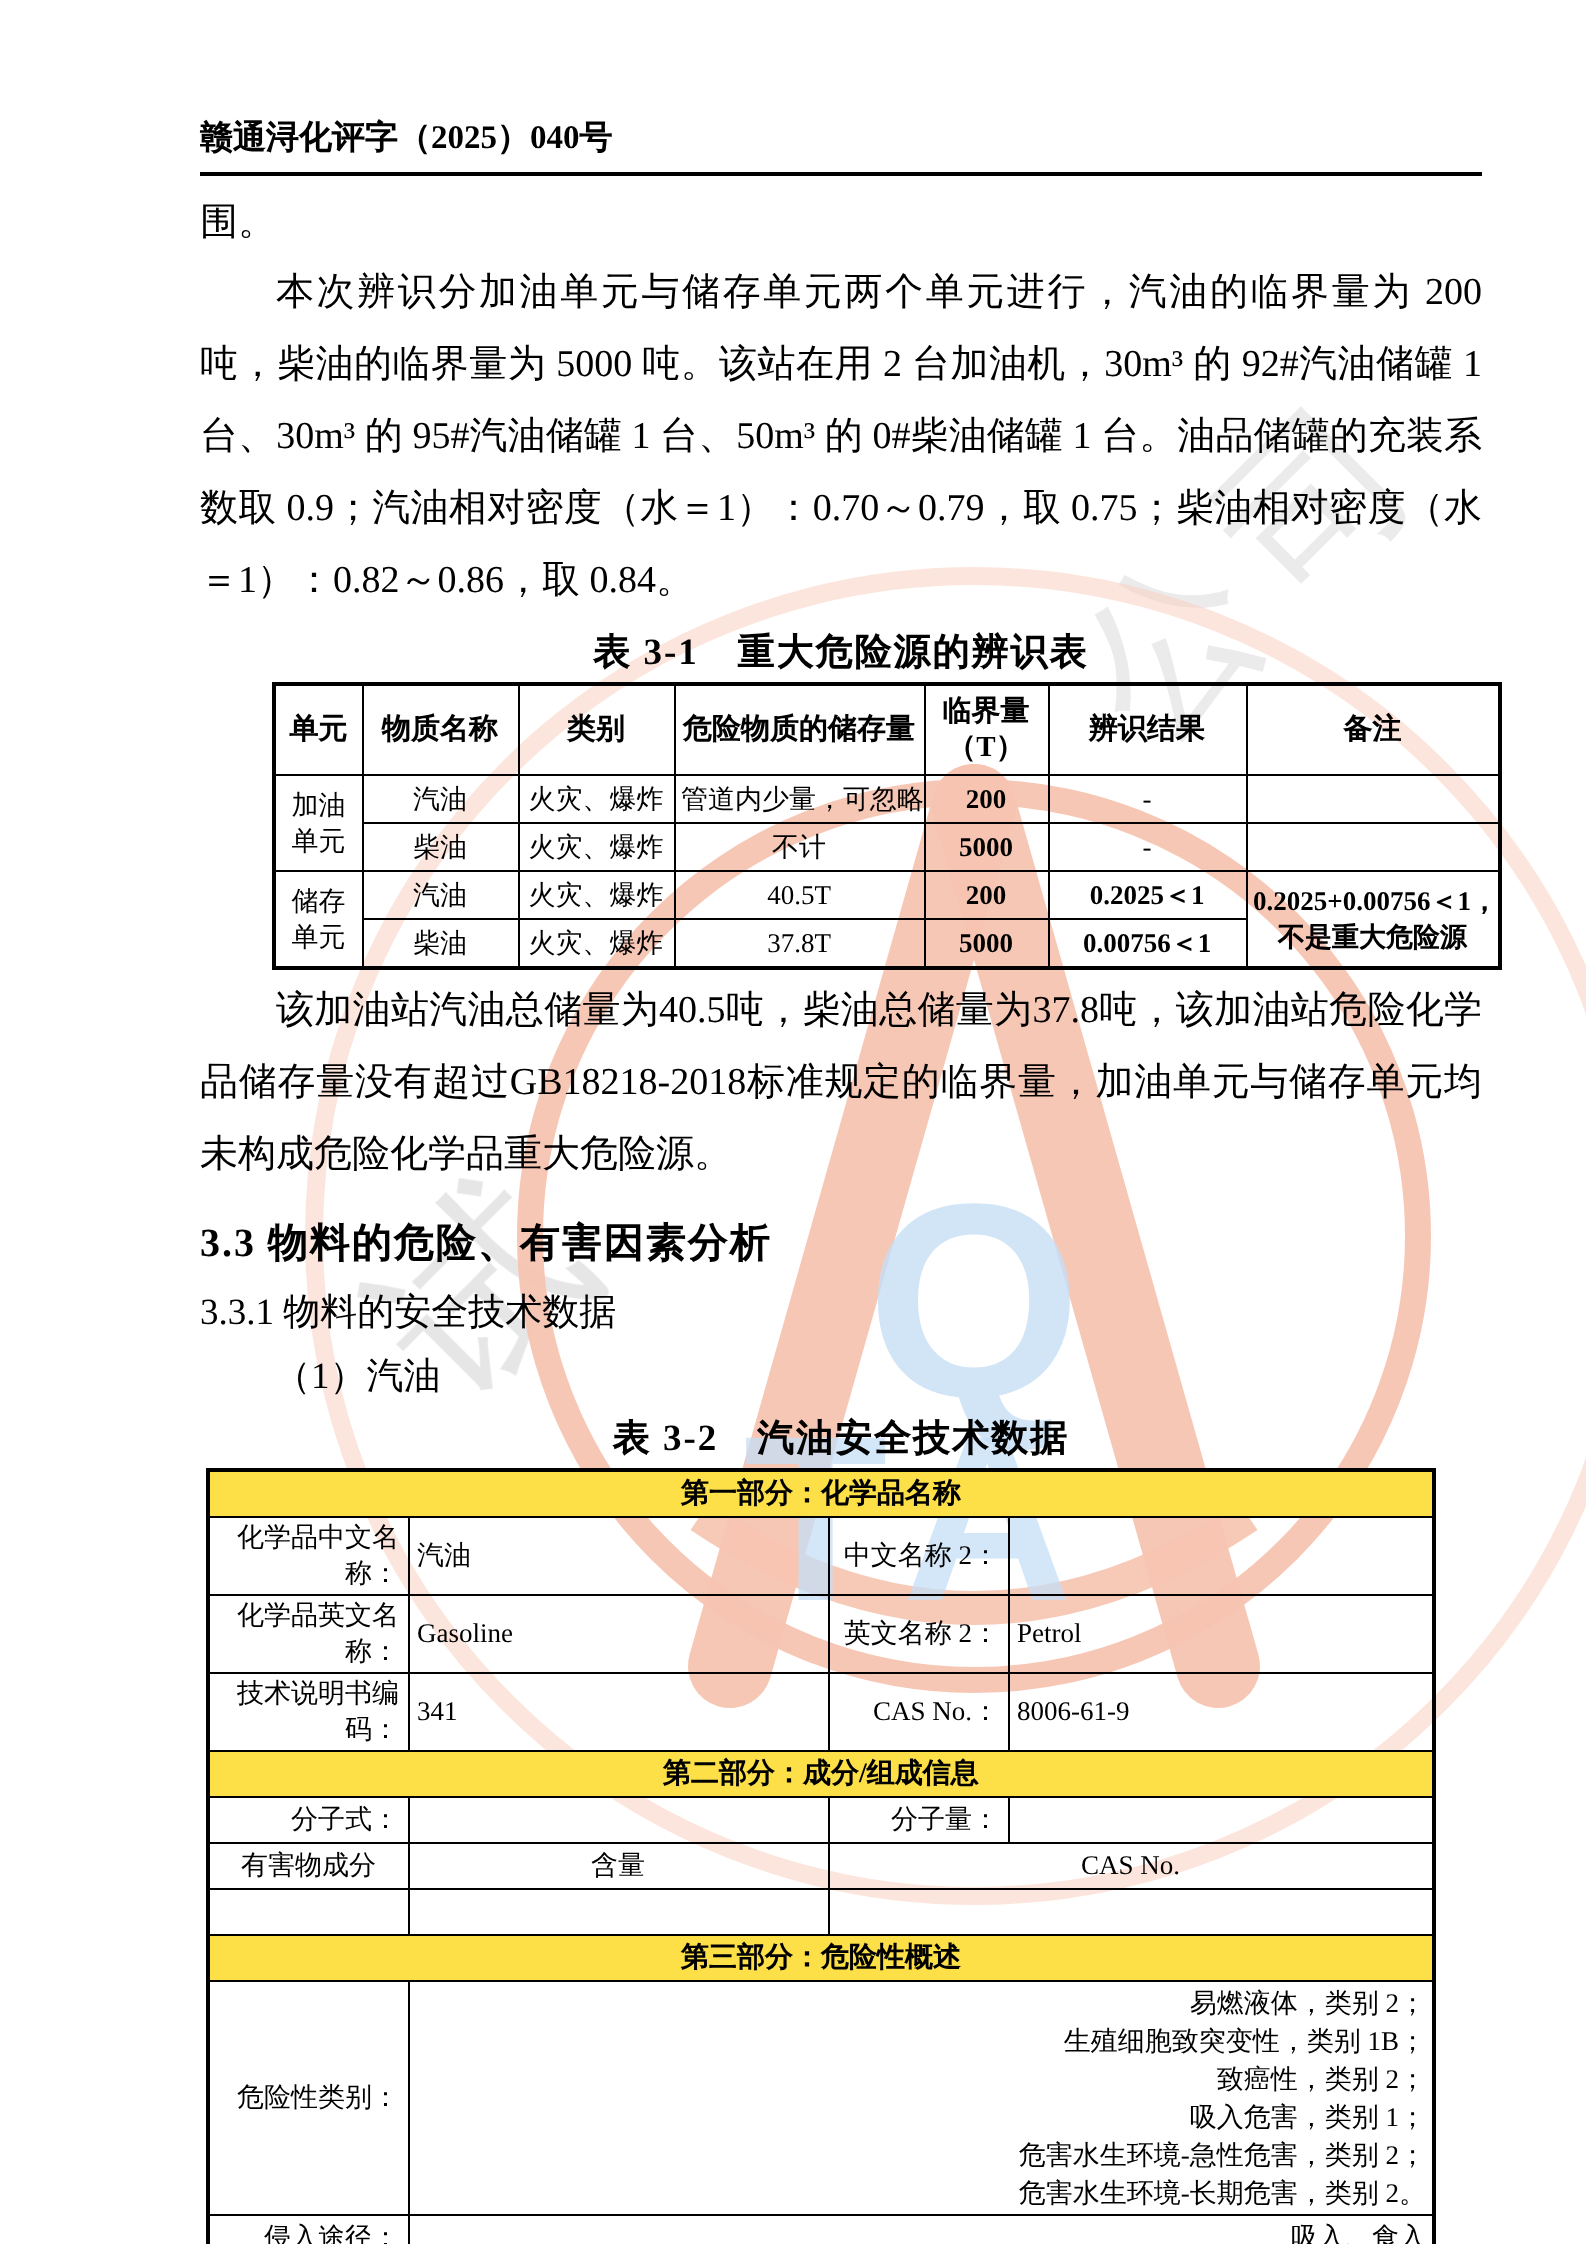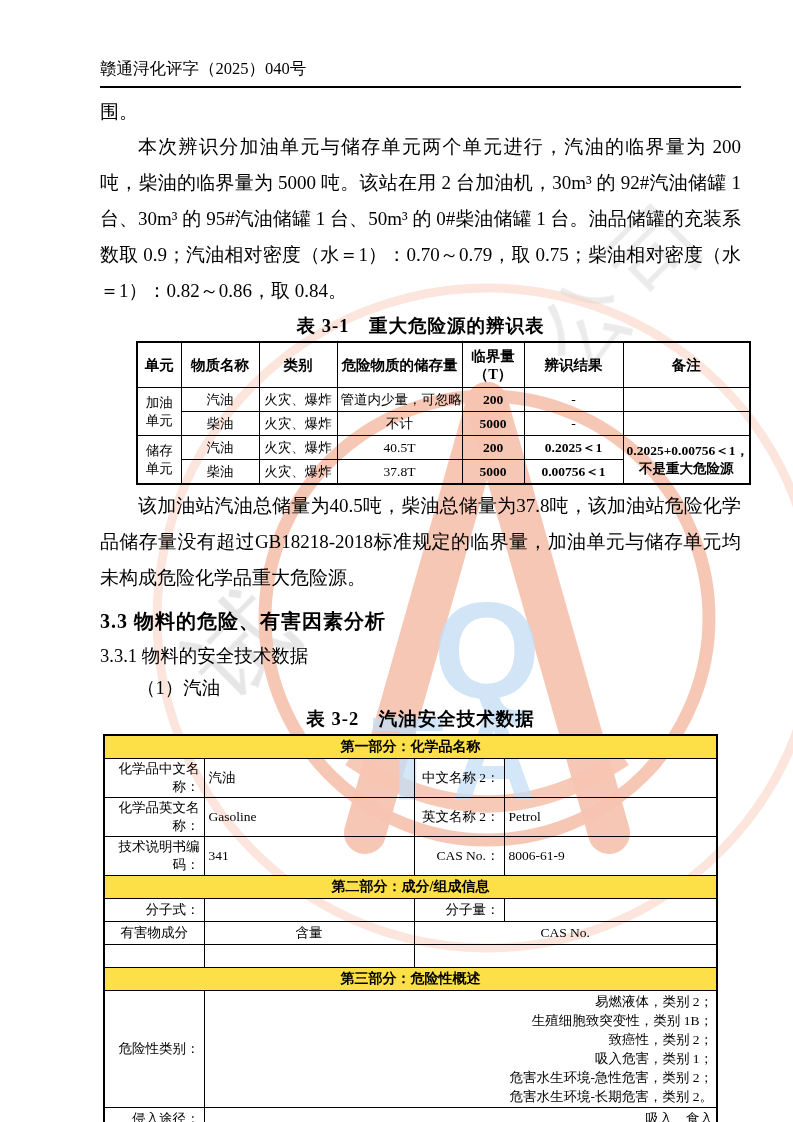--- a/index.html
+++ b/index.html
@@ -7,21 +7,21 @@
     width:793px;height:1122px;background:#ffffff;color:#000;
     font-family:"Liberation Serif","DejaVu Serif",serif;
     position:relative;overflow:hidden;
   }
   .page{position:absolute;inset:0;}
   .wm{position:absolute;left:0;top:0;z-index:1;pointer-events:none;}
   .content{position:absolute;left:100px;top:58px;width:641px;z-index:2;}
 
   .hdr{display:flex;justify-content:space-between;align-items:flex-end;
        border-bottom:2px solid #000;padding-bottom:6px;font-size:16.5px;}
-  .hdr-right{font-weight:normal;}
+  .hdr-right{font-weight:bold;}
 
   .line0{margin:6px 0 0 0;font-size:19px;line-height:35px;}
   .para{margin:0;font-size:19px;line-height:36px;text-indent:2em;text-align:justify;}
 
   .caption{font-size:18.5px;font-weight:bold;text-align:center;margin:4px 0 3px 0;letter-spacing:1px;}
 
   table{border-collapse:collapse;table-layout:fixed;width:613px;margin:0 0 0 3px;
         font-size:13.5px;background:transparent;}
   .t31{border:2px solid #000;margin-left:36px;}
   .t32{border:2px solid #000;}

